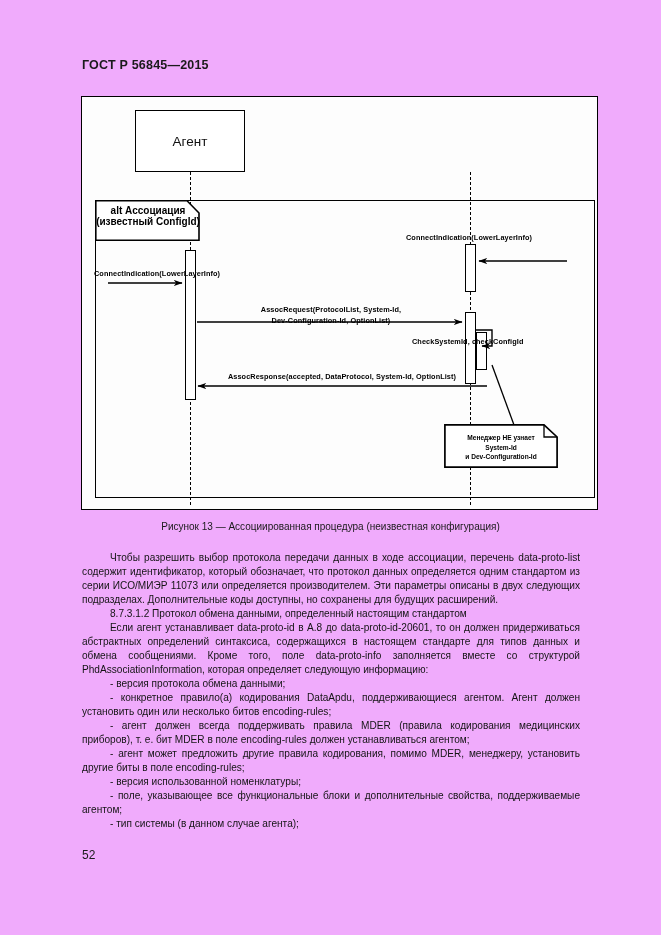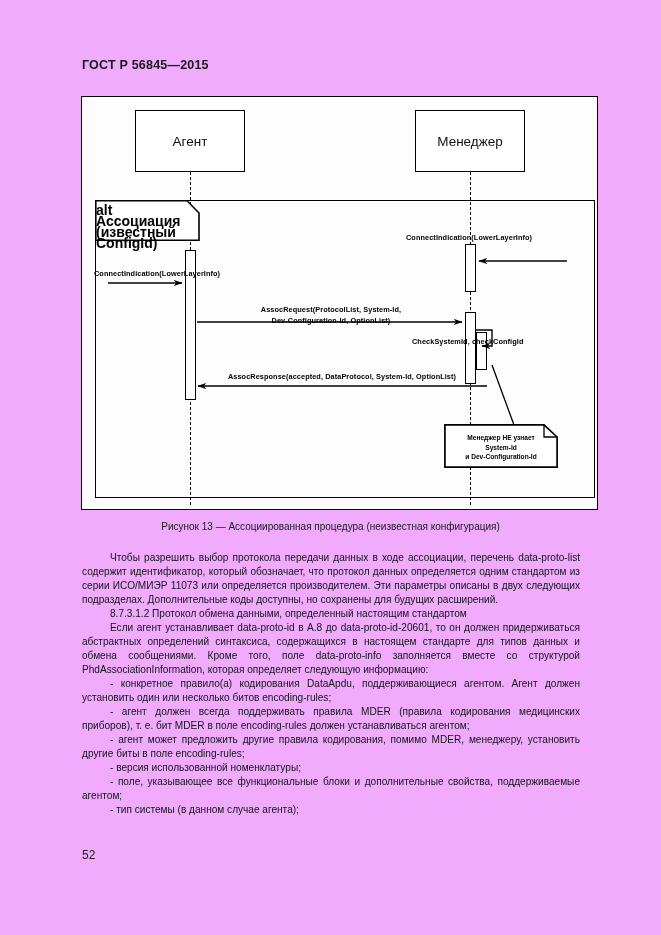--- a/index.html
+++ b/index.html
@@ -72,22 +72,22 @@
   .frag-tab{
     position:absolute;
     left:13px;top:103px;
     width:105px;height:41px;
   }
   .frag-tab svg{display:block;}
   .frag-label{
     position:absolute;
     left:14px;top:108px;
     width:104px;
-    text-align:left;
-    font-size:14px;
+    text-align:center;
+    font-size:10px;
     font-weight:bold;
     line-height:11px;
     color:#000;
   }
 
   
   .act{
     position:absolute;
     border:1.6px solid #000;
     background:#fff;
@@ -168,23 +168,20 @@
 
   <div class="fig-frame">
     <div class="diagram">
 
       <div class="lifeline ll-agent"></div>
       <div class="lifeline ll-mgr"></div>
 
       <div class="actor actor-agent">
         <span>Агент</span>
       </div>
-      <div class="actor actor-mgr">
-        <span>Менеджер</span>
-      </div>
 
       <div class="frag"></div>
       <div class="frag-tab">
         <svg width="105" height="41" viewBox="0 0 105 41">
           <path d="M0.8,0.8 H92 L104,13 V40.2 H0.8 Z" fill="#ffffff" stroke="#000" stroke-width="1.6"></path>
         </svg>
       </div>
       <div class="frag-label">
         <div>alt Ассоциация</div>
         <div>(известный ConfigId)</div>
@@ -239,20 +236,21 @@
 
     </div>
   </div>
 
   <div class="caption">Рисунок 13 — Ассоциированная процедура (неизвестная конфигурация)</div>
 
   <div class="body">
     <p>Чтобы разрешить выбор протокола передачи данных в ходе ассоциации, перечень data-proto-list содержит идентификатор, который обозначает, что протокол данных определяется одним стандартом из серии ИСО/МИЭР 11073 или определяется производителем. Эти параметры описаны в двух следующих подразделах. Дополнительные коды доступны, но сохранены для будущих расширений.</p>
     <p>8.7.3.1.2  Протокол обмена данными, определенный настоящим стандартом</p>
     <p>Если агент устанавливает data-proto-id в А.8 до data-proto-id-20601, то он должен придерживаться абстрактных определений синтаксиса, содержащихся в настоящем стандарте для типов данных и обмена сообщениями. Кроме того, поле data-proto-info заполняется вместе со структурой PhdAssociationInformation, которая определяет следующую информацию:</p>
+    <p class="li">- версия протокола обмена данными;</p>
     <p class="li">- конкретное правило(а) кодирования DataApdu, поддерживающиеся агентом. Агент должен установить один или несколько битов encoding-rules;</p>
     <p class="li">- агент должен всегда поддерживать правила MDER (правила кодирования медицинских приборов), т. е. бит MDER в поле encoding-rules должен устанавливаться агентом;</p>
     <p class="li">- агент может предложить другие правила кодирования, помимо MDER, менеджеру, установить другие биты в поле encoding-rules;</p>
     <p class="li">- версия использованной номенклатуры;</p>
     <p class="li">- поле, указывающее все функциональные блоки и дополнительные свойства, поддерживаемые агентом;</p>
     <p class="li">- тип системы (в данном случае агента);</p>
   </div>
 
   <div class="pageno">52</div>
 

